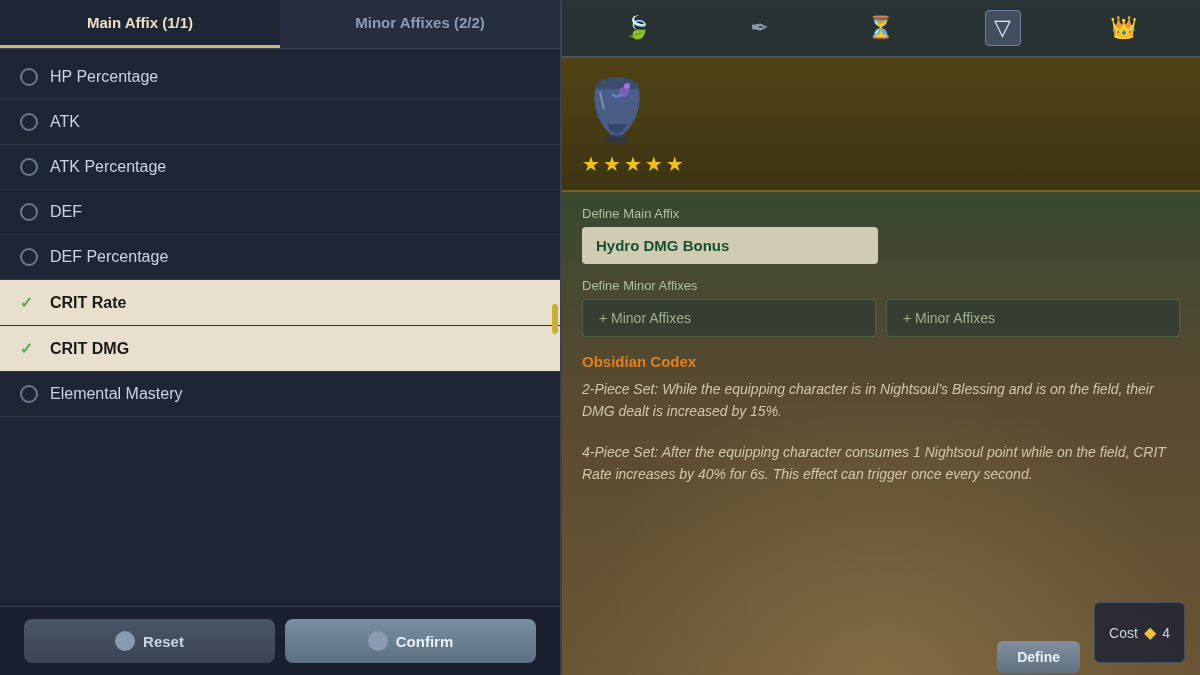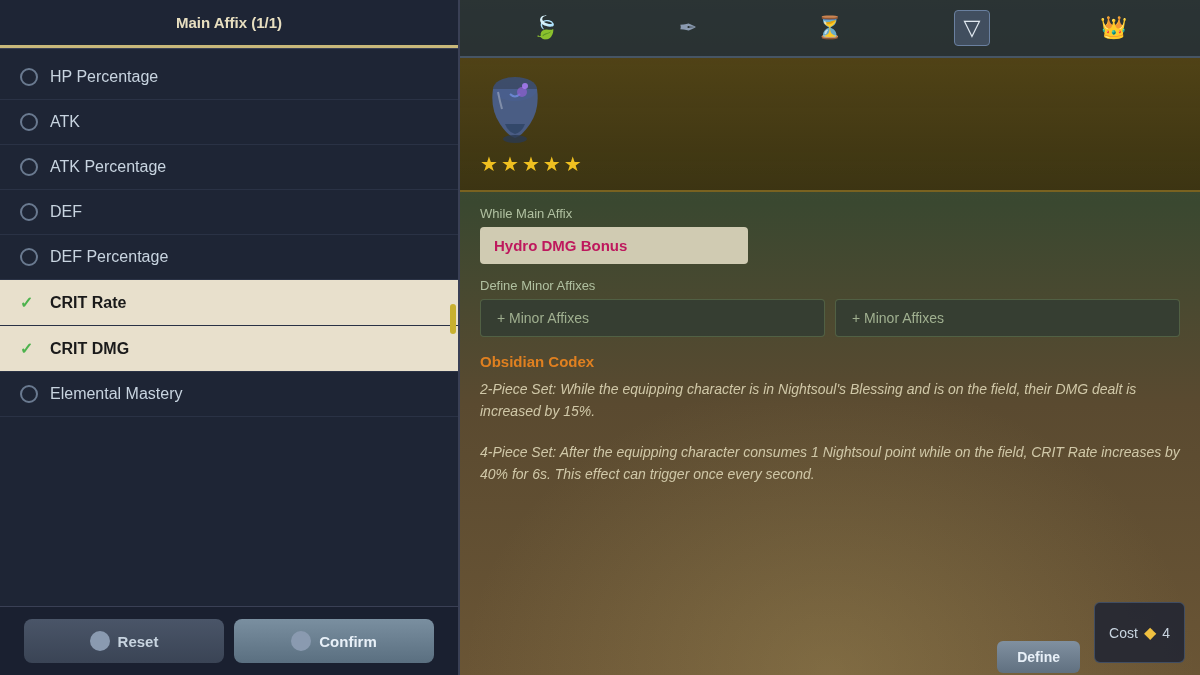--- a/index.html
+++ b/index.html
@@ -8,21 +8,21 @@
       width: 1200px;
       height: 675px;
       overflow: hidden;
       font-family: 'Segoe UI', Arial, sans-serif;
       background: #2a3040;
       display: flex;
     }
 
     
     .left-panel {
-      width: 460px;
+      width: 562px;
       height: 675px;
       background: #1e2535;
       display: flex;
       flex-direction: column;
       border-right: 2px solid #3a4055;
       position: relative;
     }
 
     .tab-bar {
       display: flex;
@@ -252,23 +252,23 @@
       margin-bottom: 6px;
       font-weight: 500;
     }
 
     .main-affix-box {
       background: rgba(220,215,190,0.92);
       border-radius: 4px;
       padding: 10px 14px;
       margin-bottom: 14px;
       font-size: 15px;
-      color: #be185d;
+      color: #14532d;
       font-weight: 600;
-      width: 268px;
+      width: 296px;
     }
 
     .minor-affix-row {
       display: flex;
       gap: 10px;
       margin-bottom: 16px;
     }
 
     .minor-affix-btn {
       background: rgba(50,60,50,0.85);
@@ -339,20 +339,21 @@
       width: 70px;
       height: 70px;
     }
   </style>
 </head>
 <body>
 
 <div class="left-panel">
   <div class="tab-bar">
     <div class="tab active">Main Affix (1/1)</div>
+    <div class="tab">Minor Affixes (2/2)</div>
   </div>
 
   <div class="affix-list">
 
 
     <div class="affix-item">
       <div class="radio-circle"></div>
       <span class="affix-label">HP Percentage</span>
     </div>
 
@@ -434,21 +435,21 @@
     <div class="stars-row">
       <span class="star">★</span>
       <span class="star">★</span>
       <span class="star">★</span>
       <span class="star">★</span>
       <span class="star">★</span>
     </div>
   </div>
 
   <div class="item-content">
-    <div class="section-label">While Main Affix</div>
+    <div class="section-label">Define Main Affix</div>
     <div class="main-affix-box">Hydro DMG Bonus</div>
 
     <div class="section-label">Define Minor Affixes</div>
     <div class="minor-affix-row">
       <button class="minor-affix-btn">+ Minor Affixes</button>
       <button class="minor-affix-btn">+ Minor Affixes</button>
     </div>
 
     <div class="set-name">Obsidian Codex</div>
     <div class="set-desc">2-Piece Set: While the equipping character is in Nightsoul's Blessing and is on the field, their DMG dealt is increased by 15%.</div>

